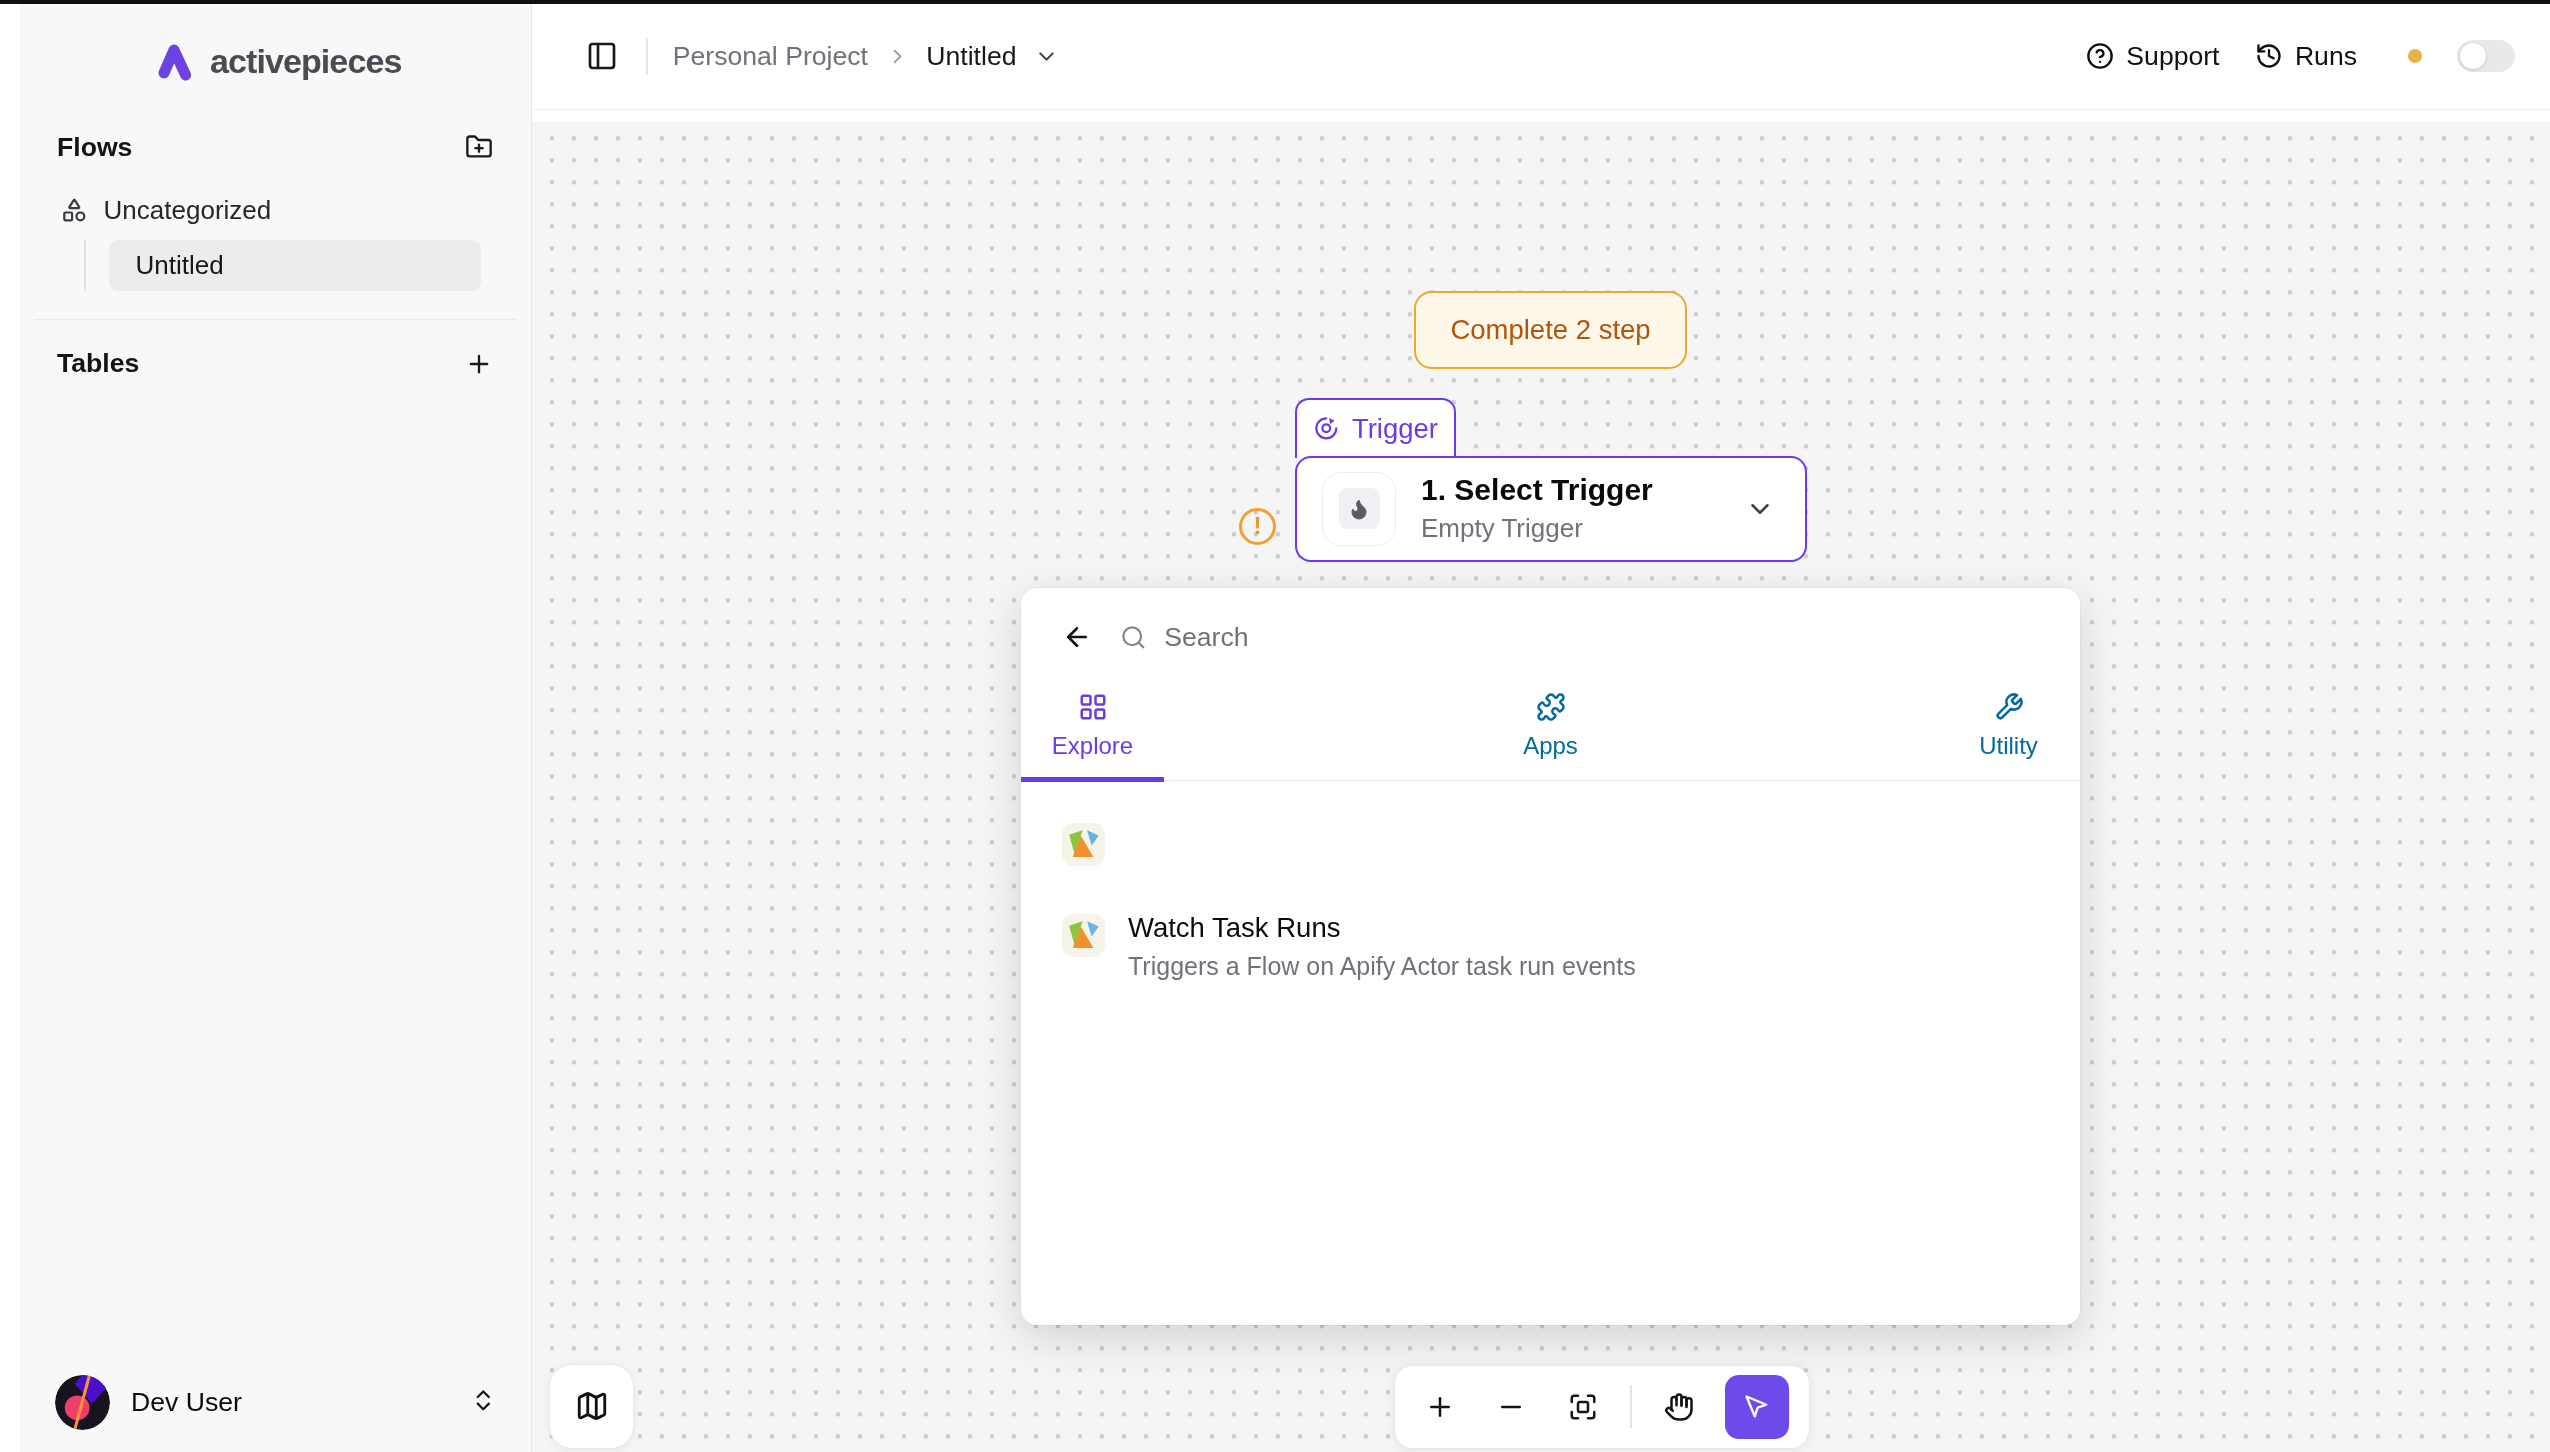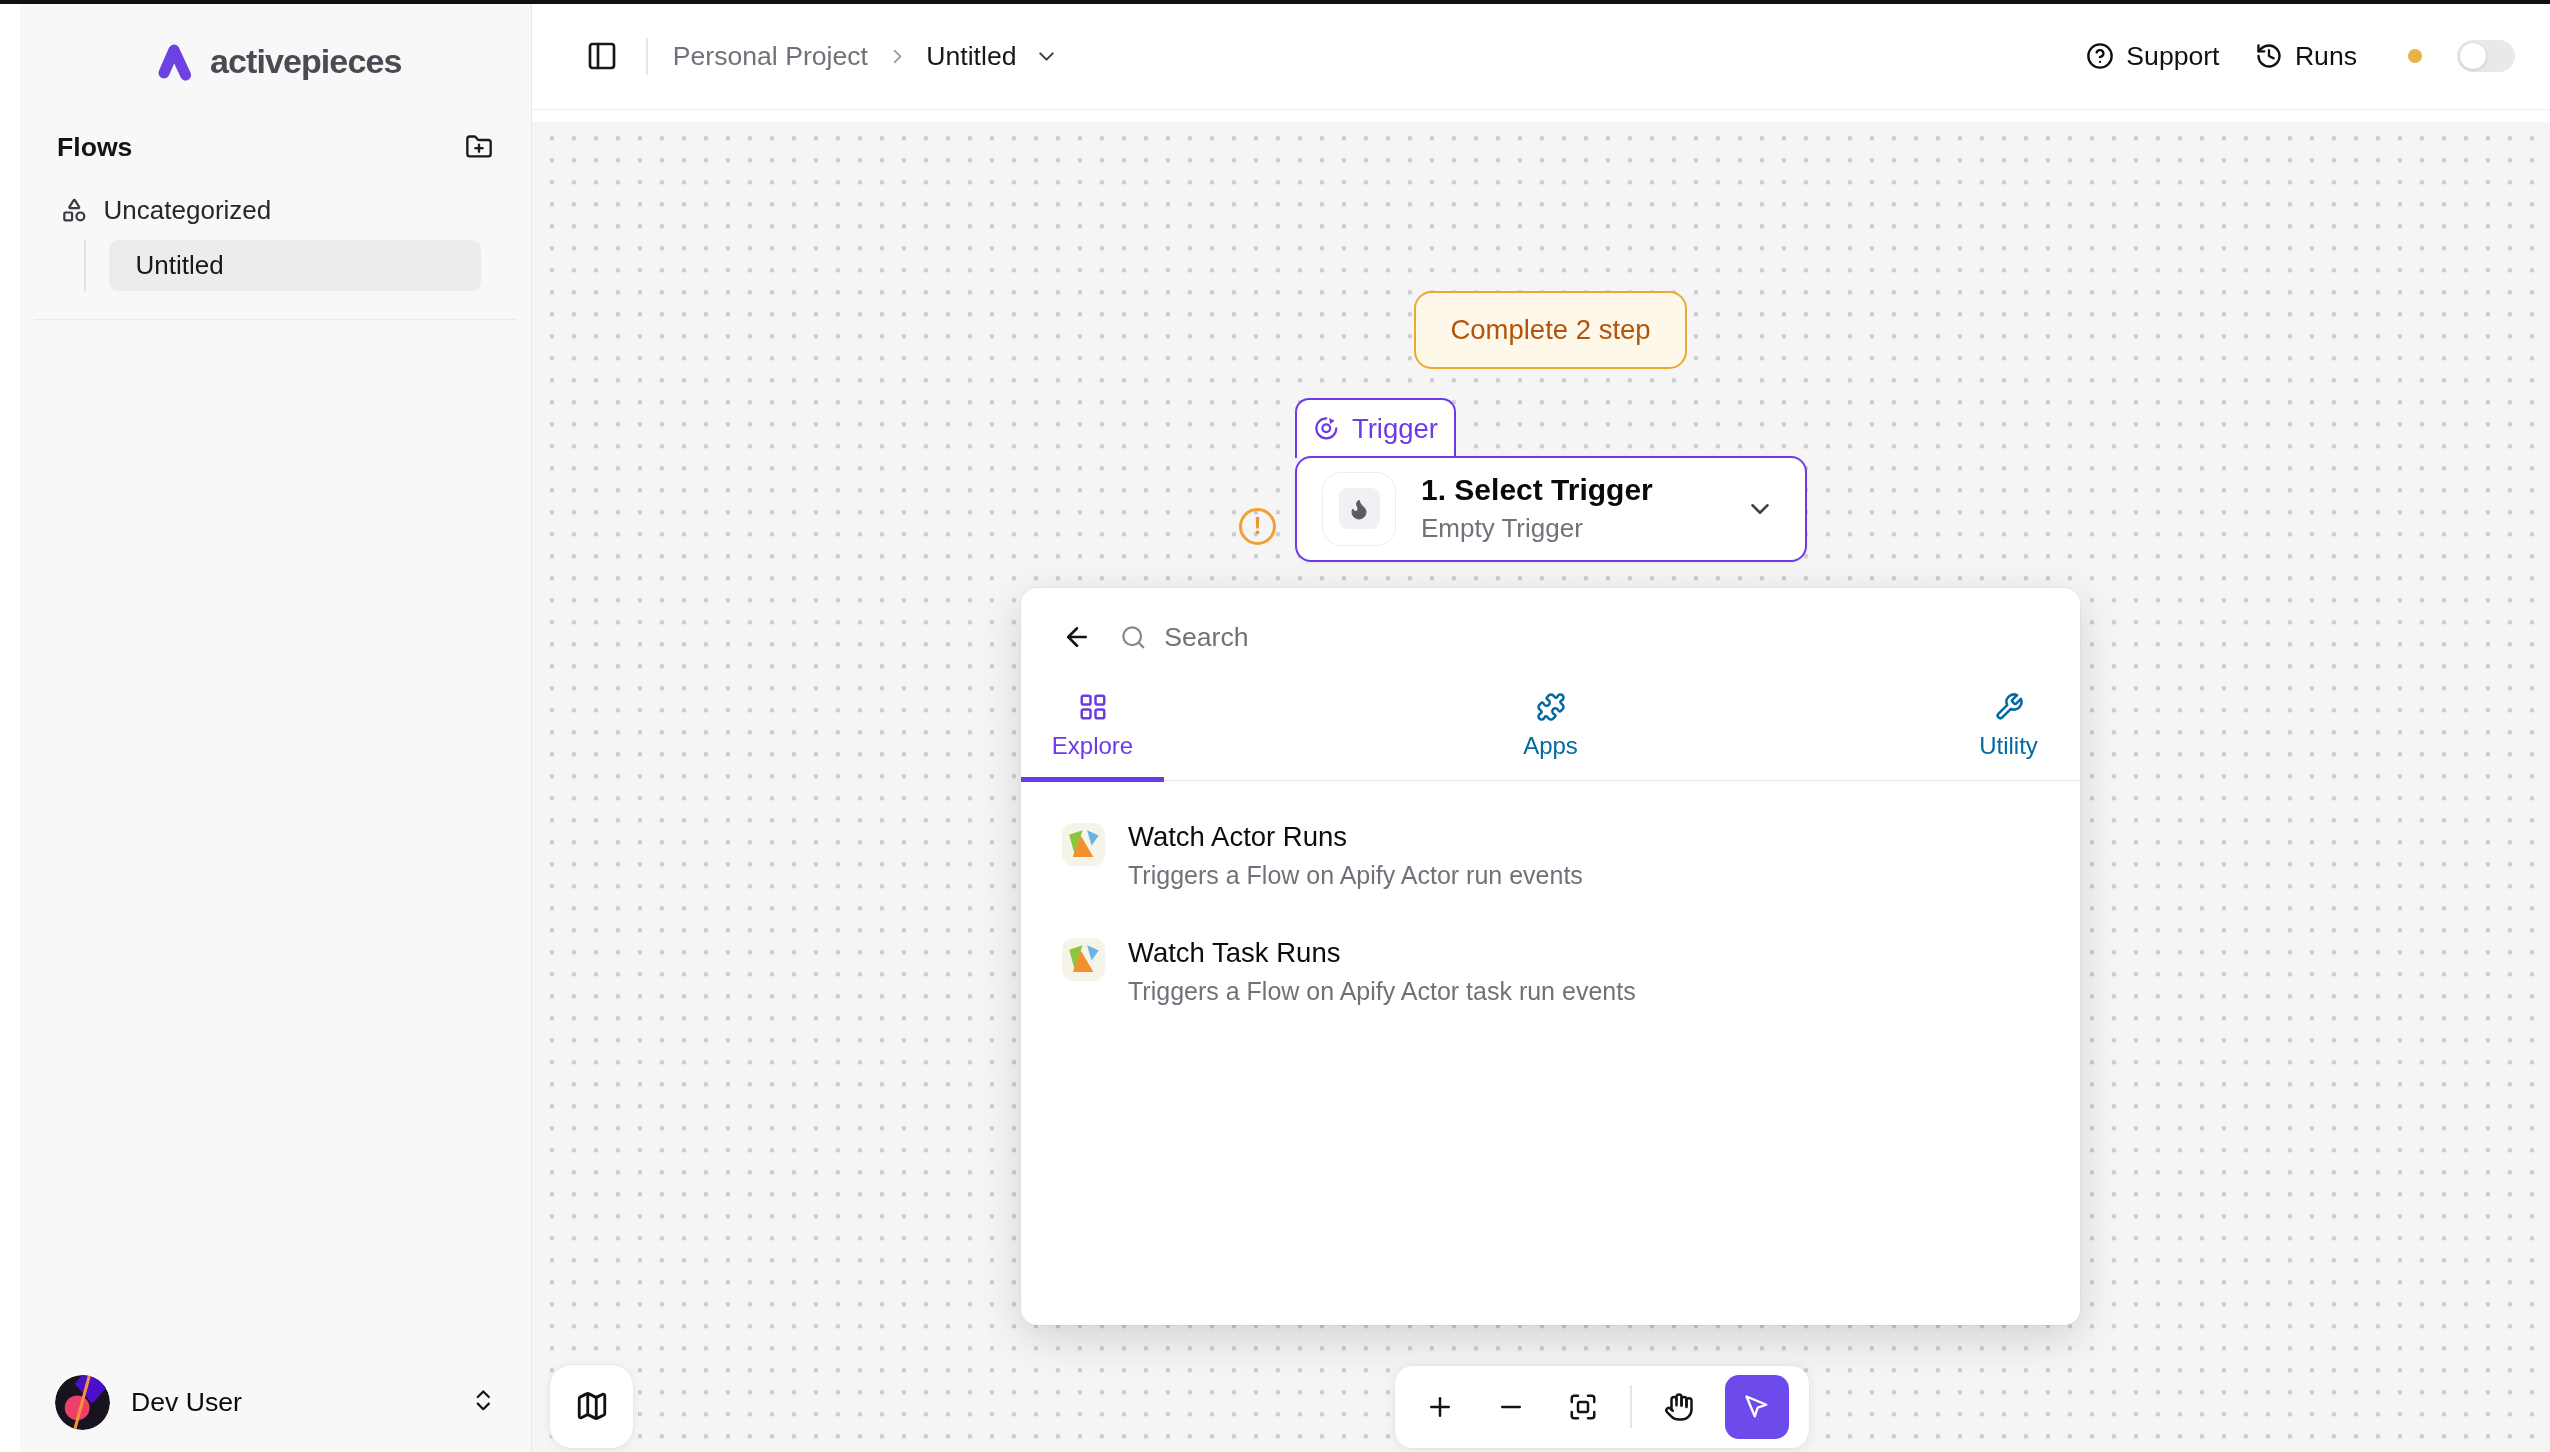--- a/index.html
+++ b/index.html
@@ -172,20 +172,29 @@
     </div>
 
     <div class="flow-tree">
       <div class="flow-pill">
         <span>Untitled</span>
       </div>
     </div>
 
     <div class="sb-divider"></div>
 
+    <div class="sb-section tables">
+      <span class="sb-title">Tables</span>
+      <span class="sb-iconbtn">
+        <svg viewBox="0 0 24 24" fill="none" stroke="currentColor" stroke-width="2" stroke-linecap="round" stroke-linejoin="round">
+            <path d="M5 12h14"></path>
+            <path d="M12 5v14"></path>
+          </svg>
+      </span>
+    </div>
 
     <div class="sb-spacer"></div>
 
     <div class="user-row">
       <span class="avatar">
         <svg viewBox="0 0 62 62">
             <defs>
               <clipPath id="avc">
                 <circle cx="31" cy="31" r="31"></circle>
               </clipPath>
@@ -337,24 +346,20 @@
         </div>
 
         <div class="piece-list">
           <div class="piece-item">
             <svg class="piece-icon" viewBox="0 0 48 48">
                 <rect width="48" height="48" rx="13" fill="#f6f4e8"></rect>
                 <polygon points="8,13 23,8 14,35" fill="#8cc63e"></polygon>
                 <polygon points="28,8 41,14 33,25" fill="#6ab2e4"></polygon>
                 <polygon points="21,14 35,38 12,38" fill="#f0912e"></polygon>
               </svg>
-            <div class="piece-texts">
-              <span class="piece-title">Watch Actor Runs</span>
-              <span class="piece-desc">Triggers a Flow on Apify Actor run events</span>
-            </div>
           </div>
           <div class="piece-item">
             <svg class="piece-icon" viewBox="0 0 48 48">
                 <rect width="48" height="48" rx="13" fill="#f6f4e8"></rect>
                 <polygon points="8,13 23,8 14,35" fill="#8cc63e"></polygon>
                 <polygon points="28,8 41,14 33,25" fill="#6ab2e4"></polygon>
                 <polygon points="21,14 35,38 12,38" fill="#f0912e"></polygon>
               </svg>
             <div class="piece-texts">
               <span class="piece-title">Watch Task Runs</span>

